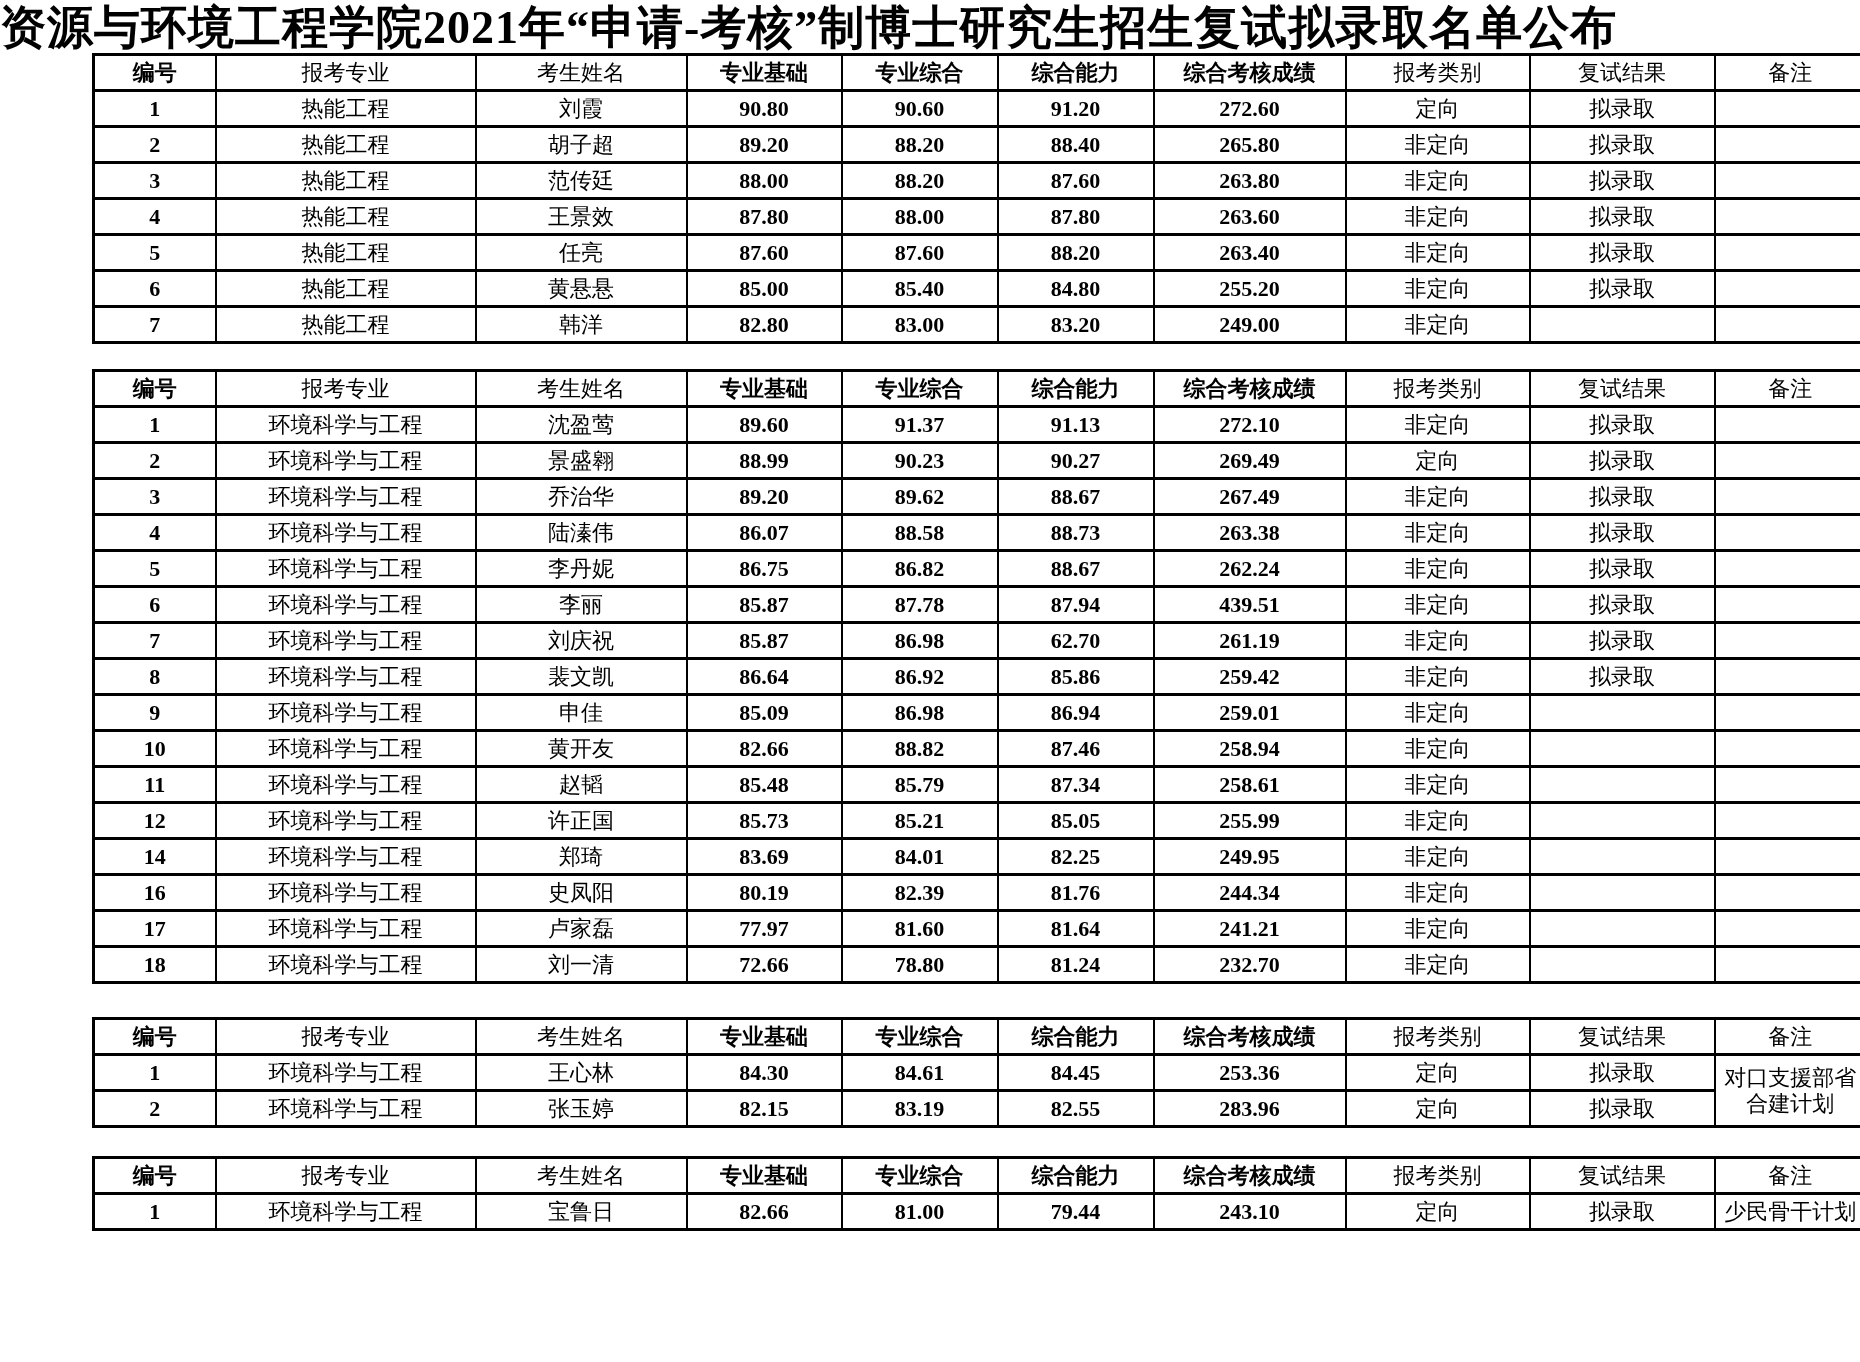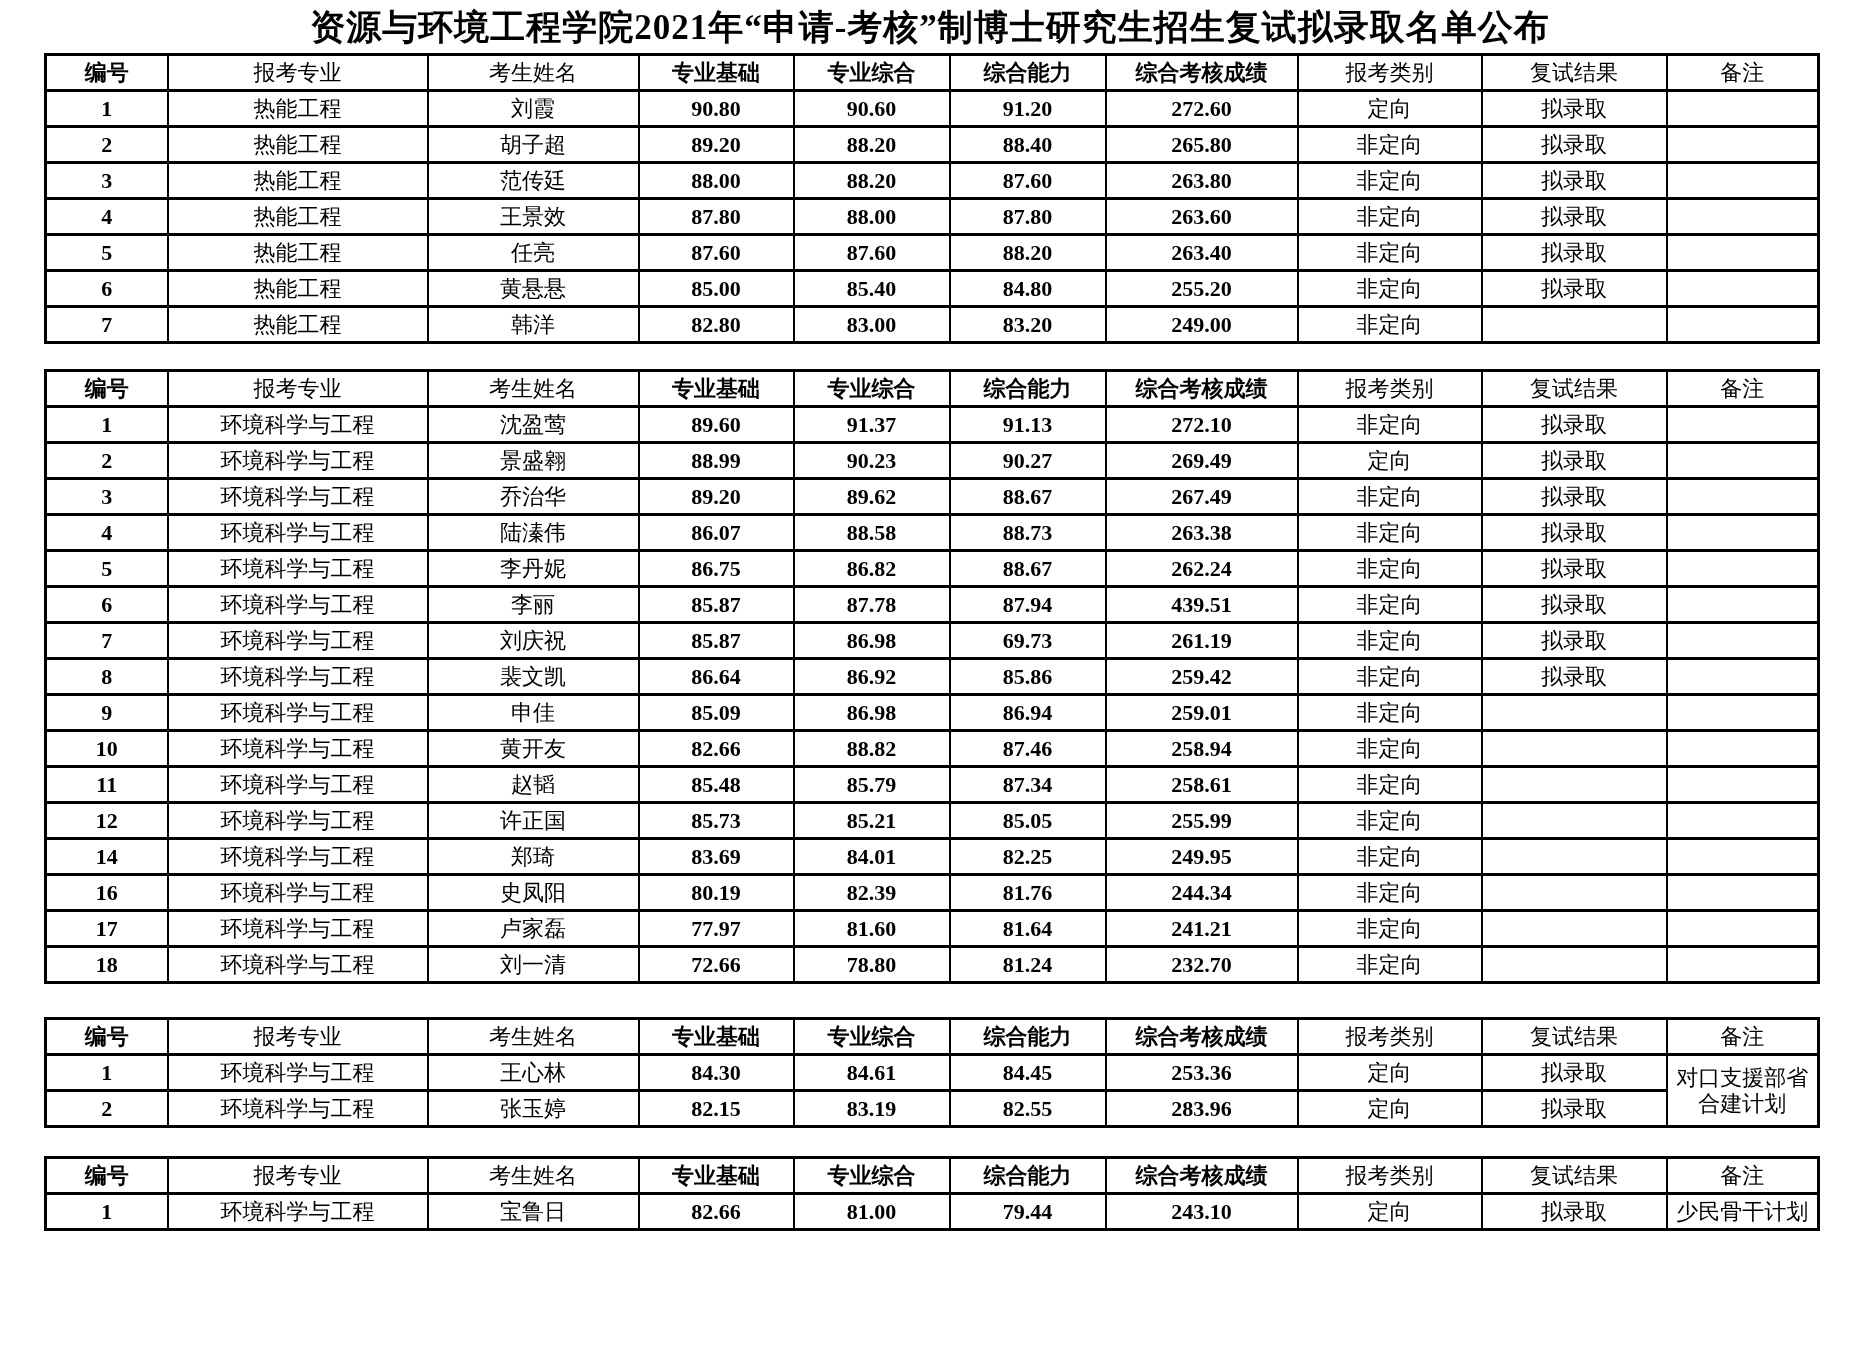--- a/index.html
+++ b/index.html
@@ -2,28 +2,28 @@
 <html><head>
 <meta charset="utf-8">
 <style>
   html,body{margin:0;padding:0;background:#fff;}
   body{
     width:1860px;height:1362px;position:relative;color:#000;
     font-family:"Liberation Serif","DejaVu Serif",serif;
     -webkit-font-smoothing:antialiased;
   }
   .page-title{
-    text-align:center;
-    font-size:35px;
+    text-align:left;
+    font-size:46px;
     font-weight:700;
     margin:8px 0 0 0;
     letter-spacing:1px;
     line-height:40px;
   }
-  #tables{position:relative;}
+  #tables{position:relative;padding-left:48px;}
   table.roster{
     border-collapse:collapse;
     table-layout:fixed;
     width:1773px;
     margin-left:44px;
     border:3px solid #000;
   }
   #tables table.roster:nth-of-type(1){margin-top:5px;}
   #tables table.roster:nth-of-type(2){margin-top:25px;}
   #tables table.roster:nth-of-type(3){margin-top:33px;}
@@ -270,21 +270,21 @@
           <td class="col-category">非定向</td>
           <td class="col-result">拟录取</td>
           <td class="col-note"></td>
         </tr>
         <tr>
           <td class="col-no">7</td>
           <td class="col-major">环境科学与工程</td>
           <td class="col-name">刘庆祝</td>
           <td class="col-base">85.87</td>
           <td class="col-comp">86.98</td>
-          <td class="col-ability">69.73</td>
+          <td class="col-ability">62.70</td>
           <td class="col-total">261.19</td>
           <td class="col-category">非定向</td>
           <td class="col-result">拟录取</td>
           <td class="col-note"></td>
         </tr>
         <tr>
           <td class="col-no">8</td>
           <td class="col-major">环境科学与工程</td>
           <td class="col-name">裴文凯</td>
           <td class="col-base">86.64</td>

